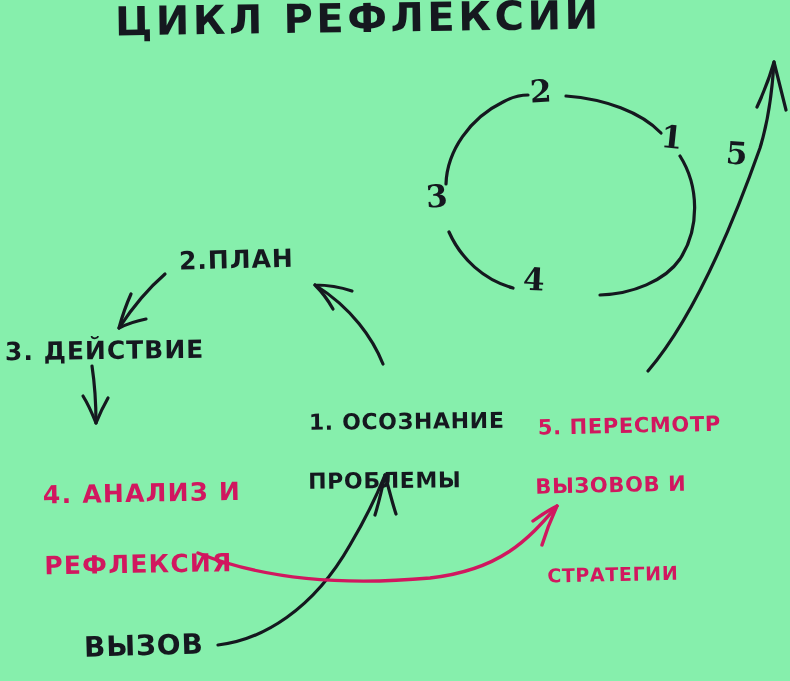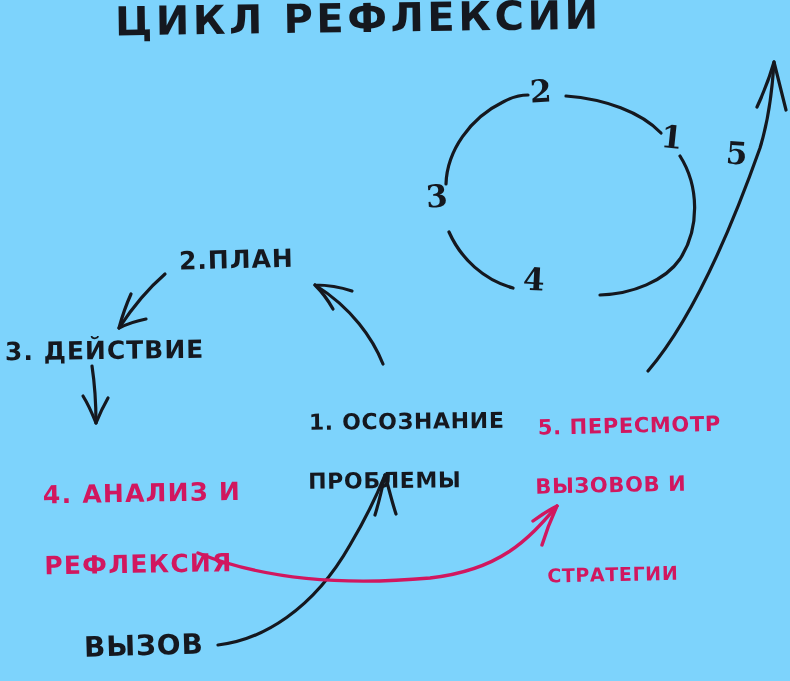--- a/index.html
+++ b/index.html
@@ -7,21 +7,21 @@
     padding: 0;
     background: #FCEED3;
   }
   body {
     font-family: "DejaVu Sans", sans-serif;
   }
   #canvas {
     position: relative;
     width: 790px;
     height: 681px;
-    background: #7dd3fc;
+    background: #86efac;
     overflow: hidden;
   }
   #sketch {
     position: absolute;
     left: 0;
     top: 0;
     width: 790px;
     height: 681px;
   }
   .lbl {

